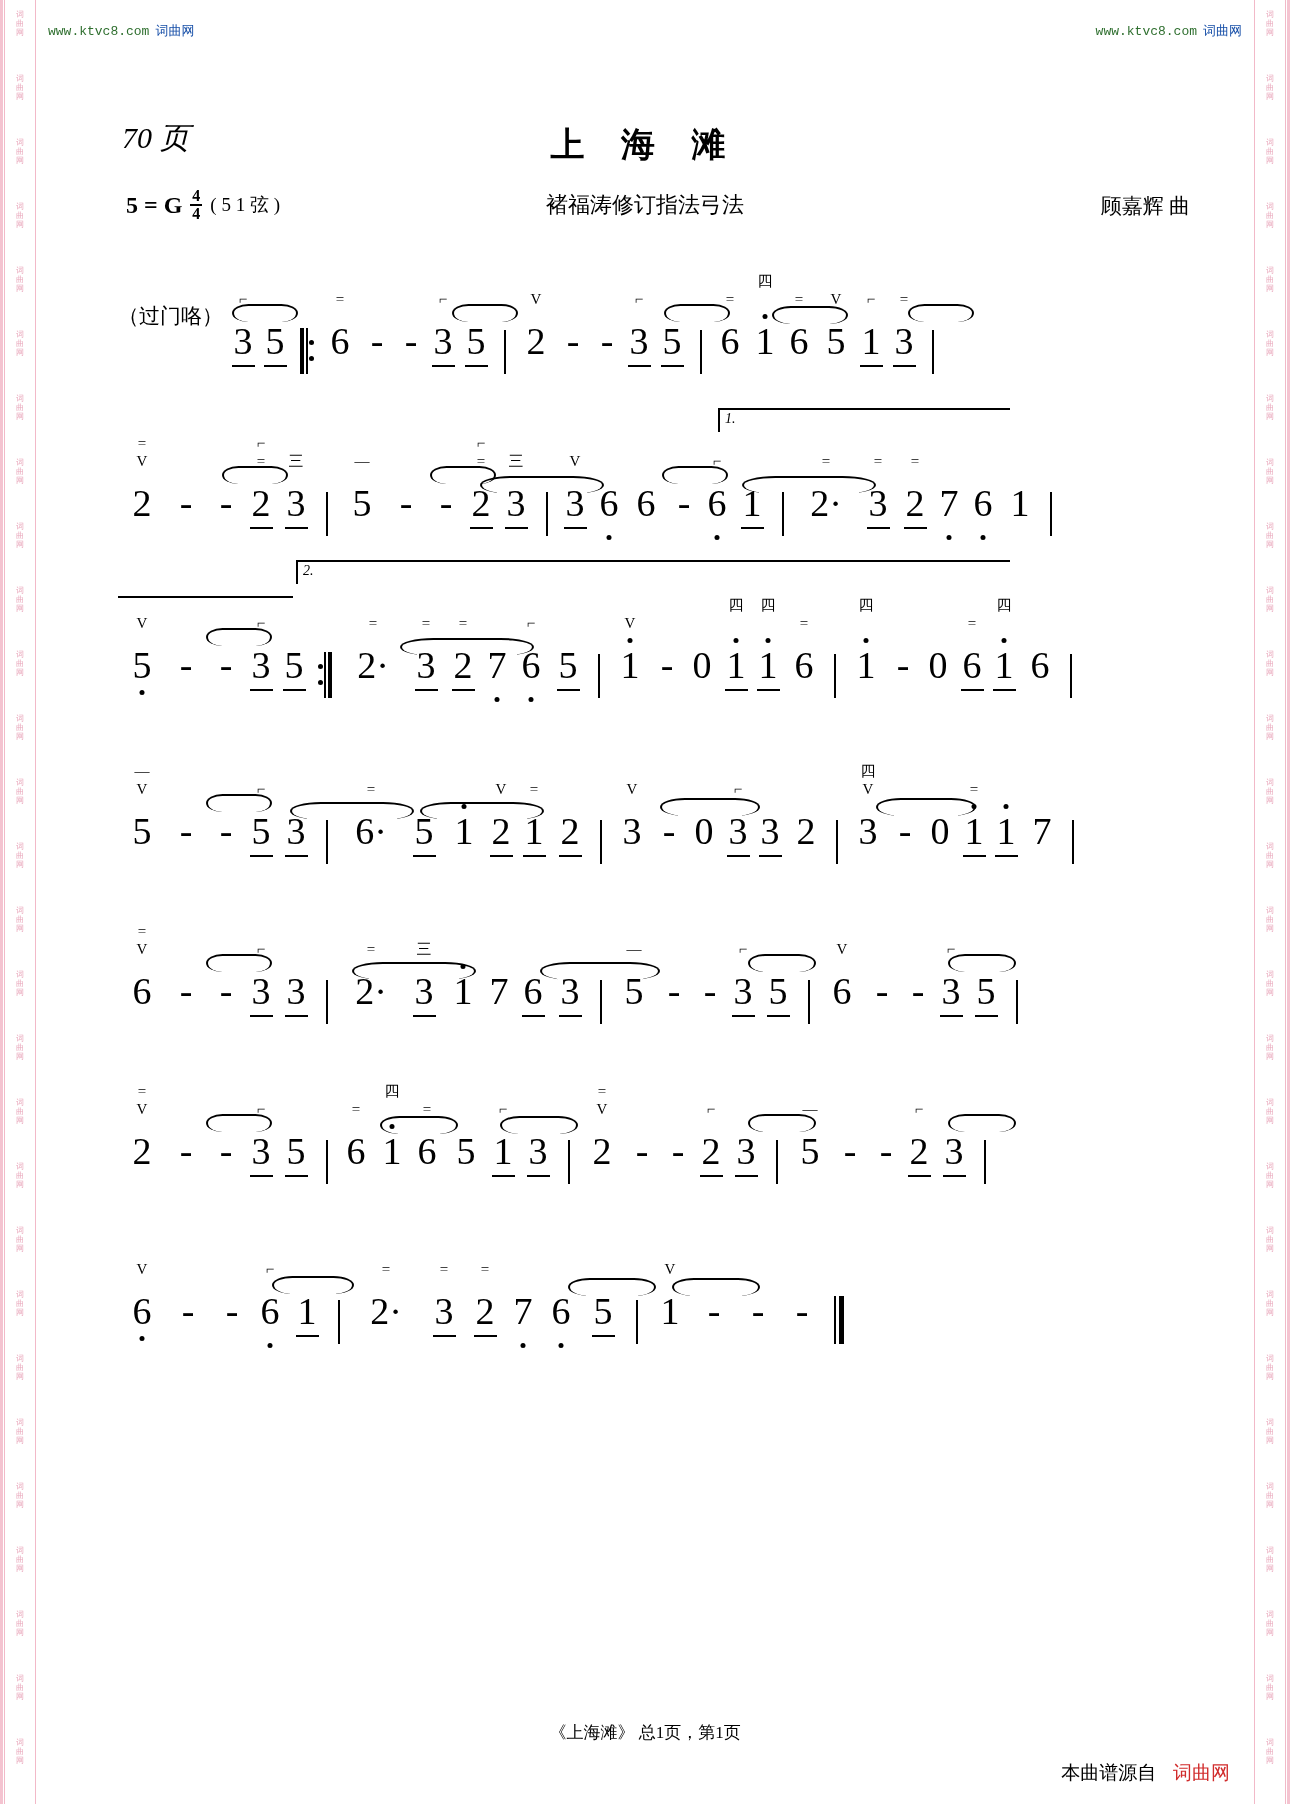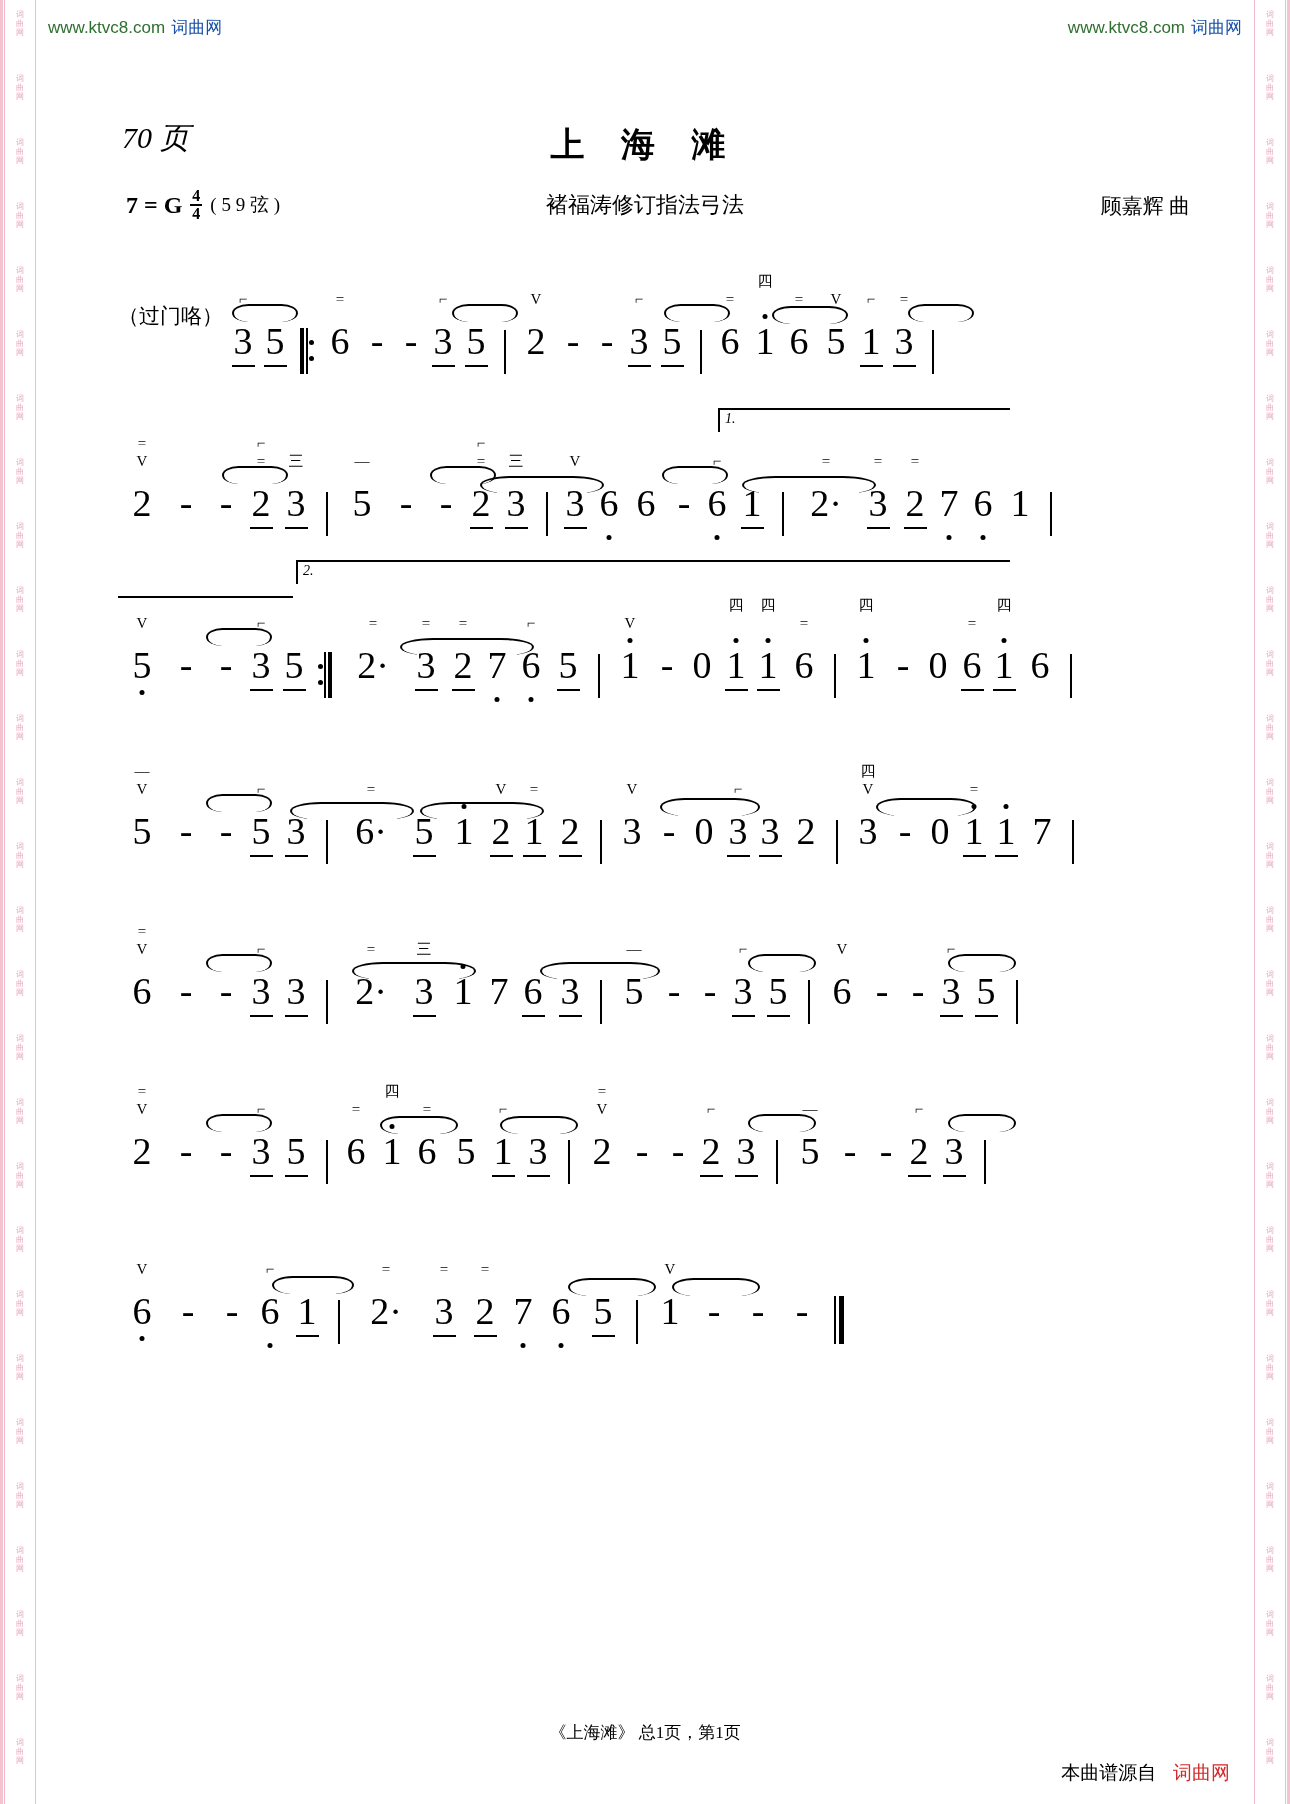--- a/index.html
+++ b/index.html
@@ -21,22 +21,22 @@
     font-size:8px;line-height:9px;color:#e9a7bb;
     text-align:center;letter-spacing:0px;
   }
   .edge{
     position:absolute;top:0;bottom:0;width:3px;background:#f4c3d0;
   }
   .edge.l{left:0;}
   .edge.r{right:0;}
   
   .top-wm{
-    position:absolute;top:16px;font-size:17px;color:#2f6f2f;
-    font-family:Liberation Sans, sans-serif;white-space:nowrap;
+    position:absolute;top:22px;font-size:13px;color:#2f6f2f;
+    font-family:Liberation Mono, monospace;white-space:nowrap;
   }
   .top-wm .site{color:#2f6f2f;}
   .top-wm .cn{color:#174fa8;margin-left:6px;}
   .top-wm.left{left:48px;}
   .top-wm.right{right:48px;}
   
   .page-no{
     position:absolute;left:122px;top:118px;
     font-style:italic;font-size:30px;font-family:"Liberation Serif",serif;
   }
@@ -327,26 +327,26 @@
   <span class="site">www.ktvc8.com</span><span class="cn">词曲网</span>
 </div>
 <div class="top-wm right">
   <span class="site">www.ktvc8.com</span><span class="cn">词曲网</span>
 </div>
 
 <div class="page-no">70 页</div>
 <div class="song-title">上 海 滩</div>
 
 <div class="keysig">
-  <span>7 = G</span>
+  <span>5 = G</span>
   <span class="frac">
     <span class="num">4</span>
     <span class="den">4</span>
   </span>
-  <span class="tuning">( 5 9 弦 )</span>
+  <span class="tuning">( 5 1 弦 )</span>
 </div>
 
 <div class="arranger">褚福涛修订指法弓法</div>
 <div class="composer">顾嘉辉 曲</div>
 
 <div id="score">
     <div class="row" style="top: 262px;">
       <div class="prefix" style="left: 118px;">（过门咯）</div>
       <div class="notes" style="padding-left: 228px;">
         <span class="note" style="width: 30px; margin-bottom: 22px;"><span class="glyph u1">3</span><span class="mark m1">⌐</span></span>

